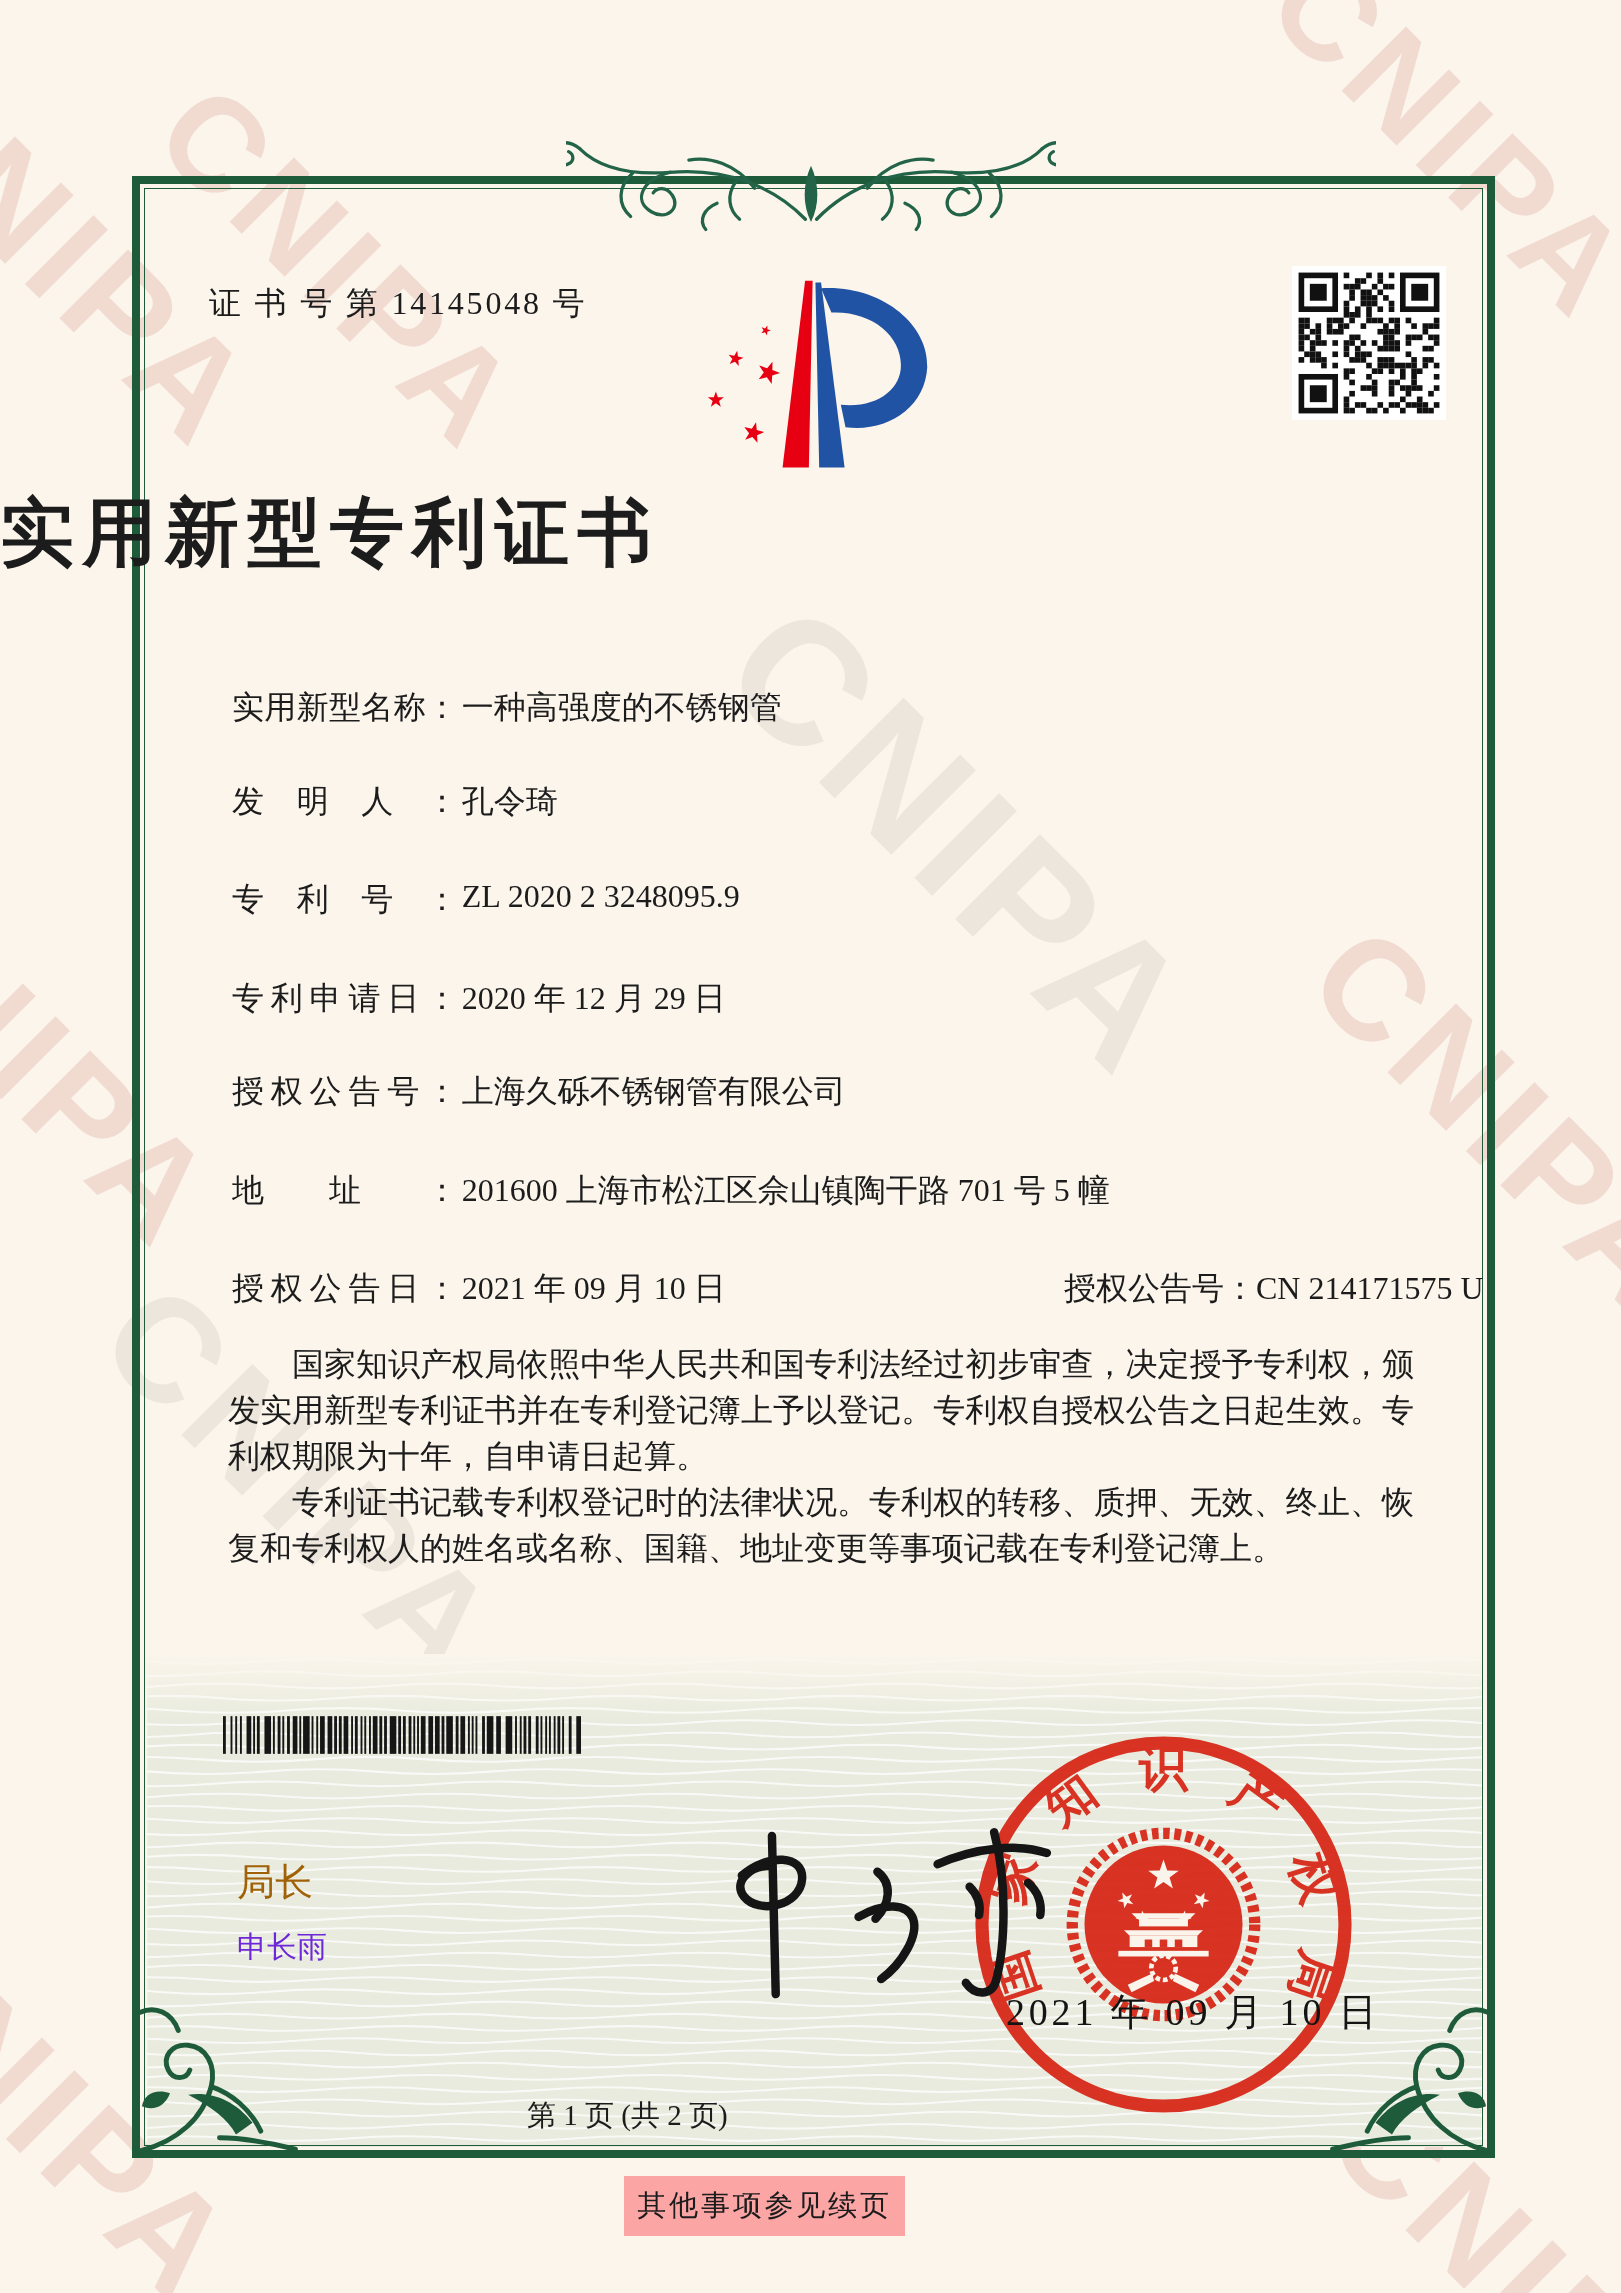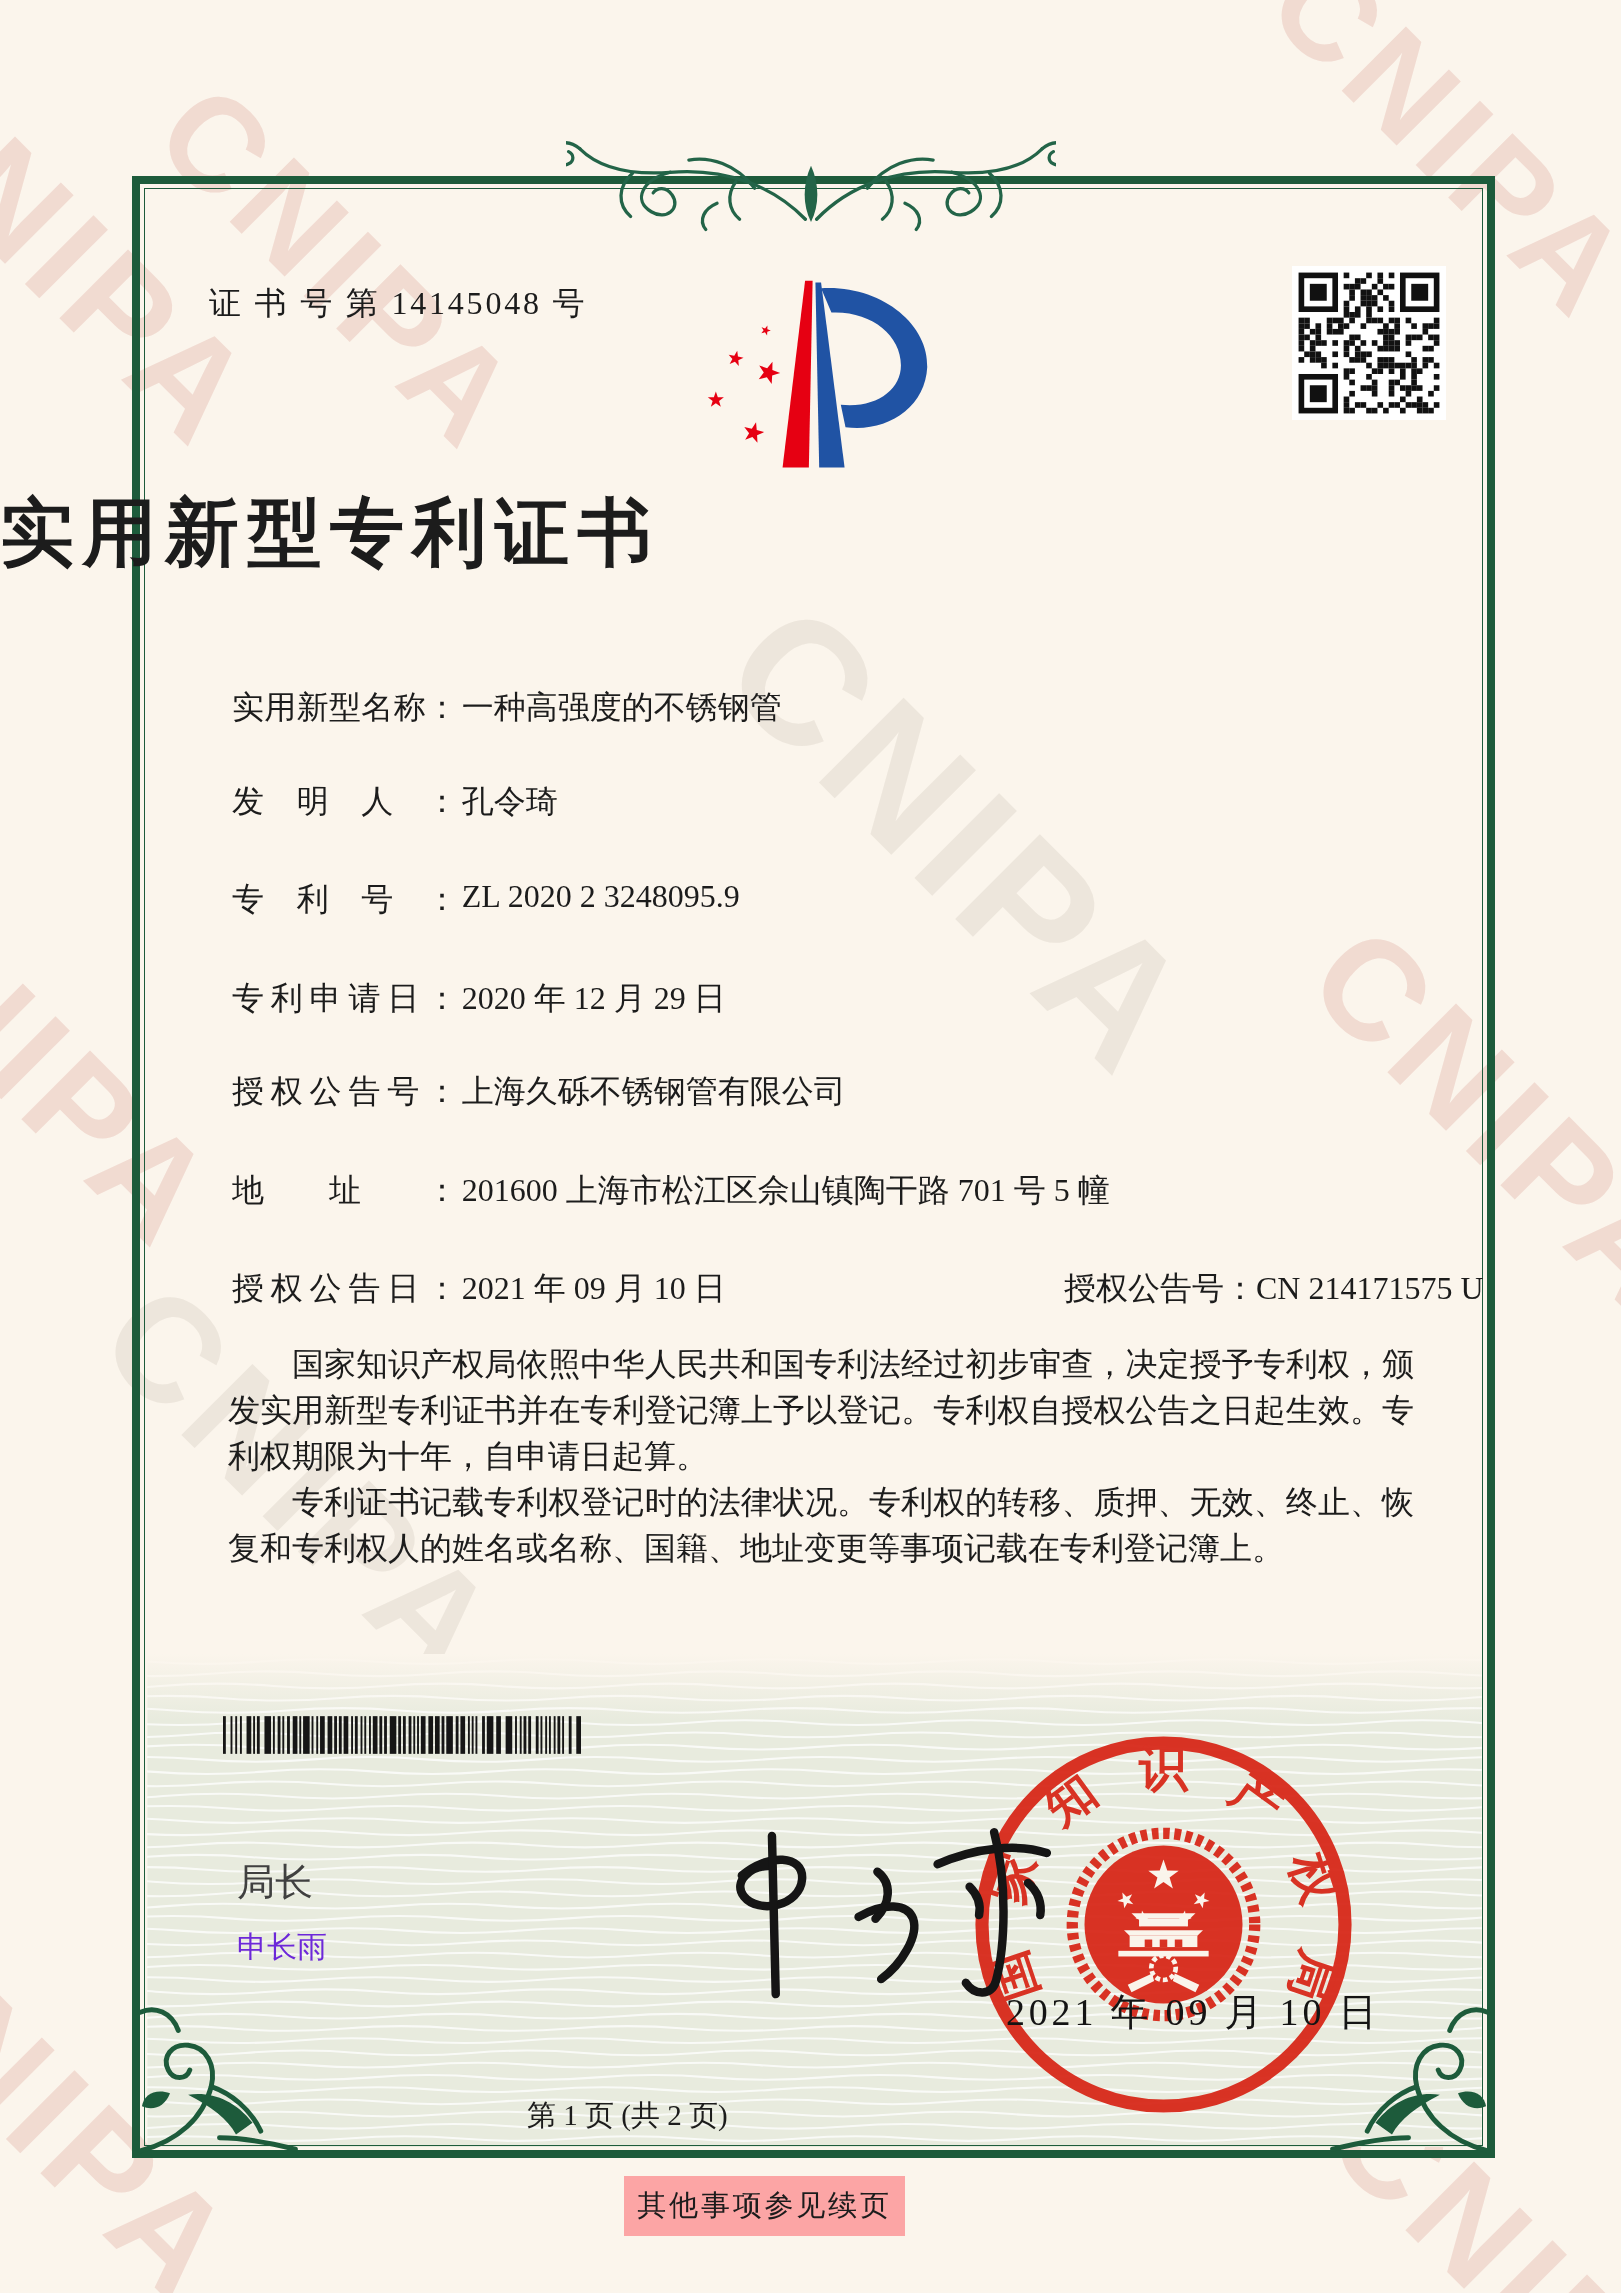--- a/index.html
+++ b/index.html
@@ -31,21 +31,21 @@
       letter-spacing:8.5px;z-index:9;}
   .row{position:absolute;left:232px;font-size:32px;white-space:nowrap;z-index:9;}
   .flabel{display:inline-block;width:226px;text-align:justify;text-align-last:justify;vertical-align:top;}
   .fvalue{margin-left:3.8px;}
   .grant-right{position:absolute;left:832px;top:0;}
   .bodytext{position:absolute;left:228px;top:1341px;width:1186px;font-size:32px;line-height:46px;
       text-align:justify;z-index:9;}
   .bodytext p{margin:0;text-indent:2em;}
   #bc{position:absolute;left:223px;top:1716px;z-index:9;}
   .issuer-title{position:absolute;left:237px;top:1857px;font-size:38px;z-index:9;
-      font-family:"Liberation Sans","DejaVu Sans",sans-serif;color:#404040;}
+      font-family:"Liberation Sans","DejaVu Sans",sans-serif;color:#a16207;}
   .issuer-name{position:absolute;left:237px;top:1927px;font-size:30px;z-index:9;
       font-family:"Liberation Sans","DejaVu Sans",sans-serif;color:#6d28d9;}
   #sig{position:absolute;left:659px;top:1817px;z-index:9;}
   #seal{position:absolute;left:966px;top:1727px;z-index:7;opacity:.95;}
   .seal-date{position:absolute;left:1006px;top:1987px;font-size:38px;letter-spacing:3.8px;color:#141414;z-index:8;}
   .page-num{position:absolute;left:527px;top:2096px;width:367px;text-align:left;font-size:29px;z-index:9;}
   .cont-box{position:absolute;left:624px;top:2176px;width:281px;height:60px;background:#fca5a5;z-index:9;
       display:flex;align-items:center;justify-content:center;font-size:29px;letter-spacing:2.8px;}
 </style>
 </head>

